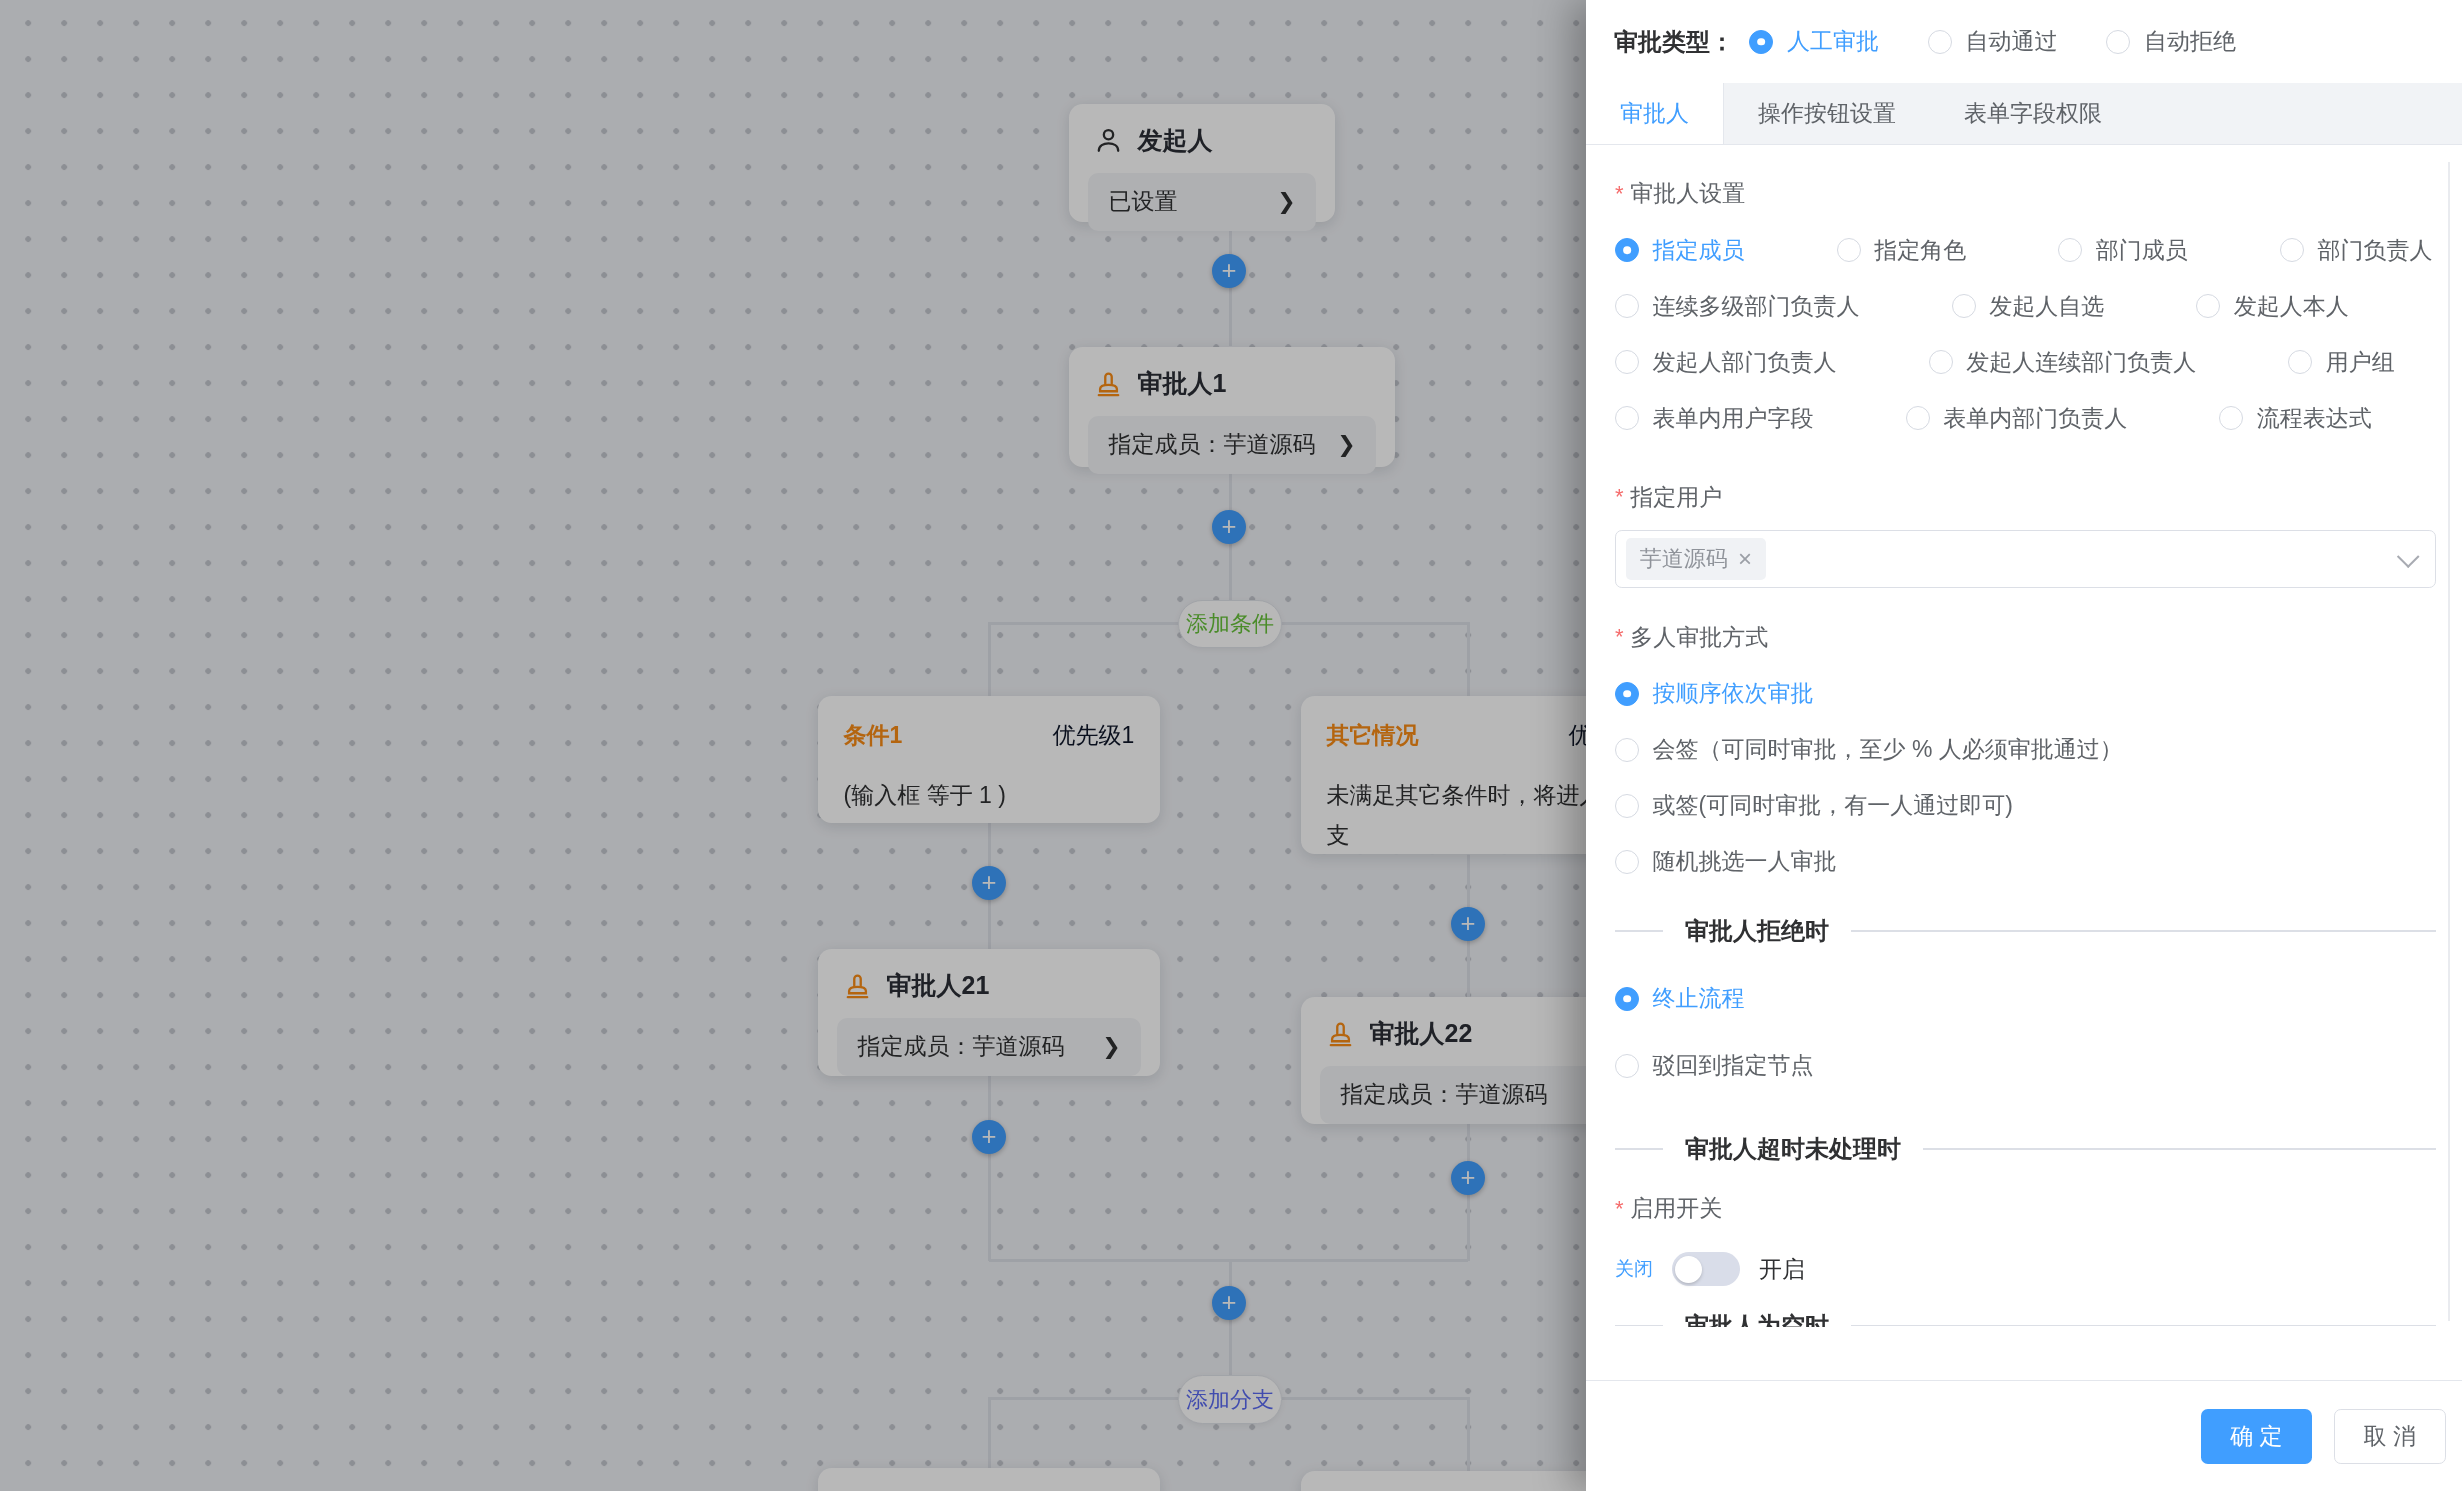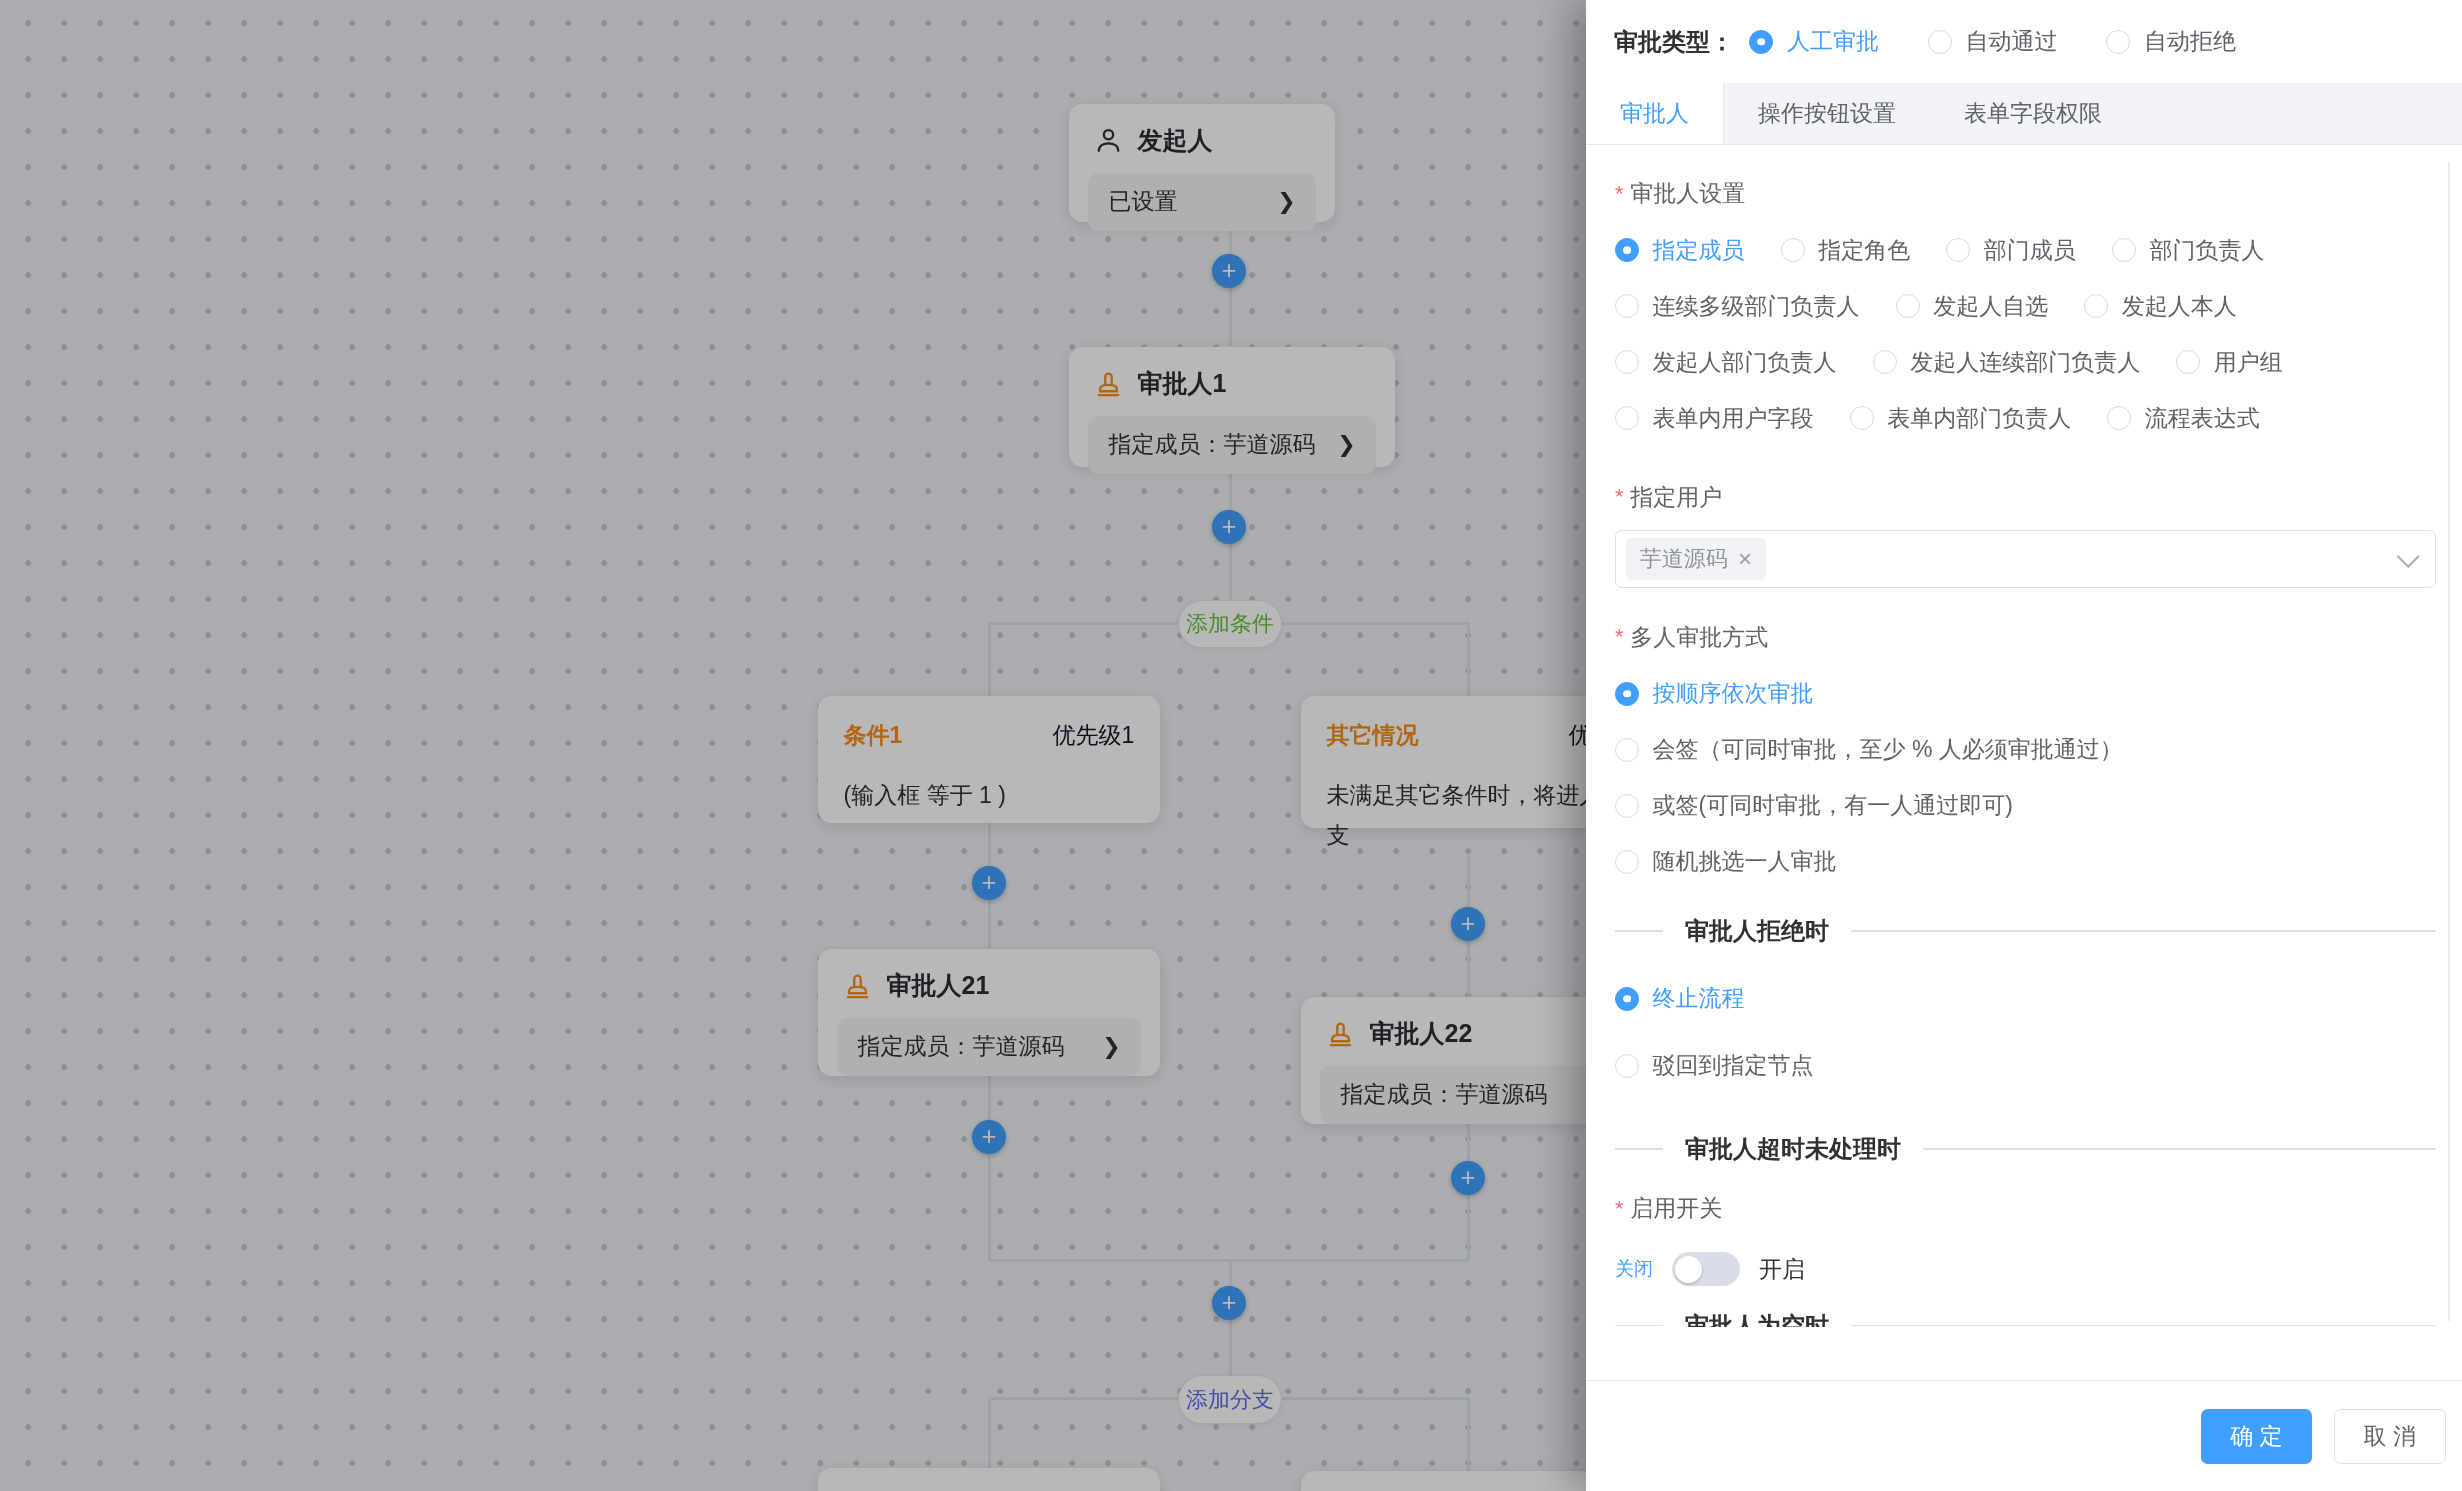--- a/index.html
+++ b/index.html
@@ -61,21 +61,21 @@
   .tab.active{background:#fff;color:#409eff;border-right:1.7px solid #e4e7ed;}
   .tab-fill{flex:1;}
 
   .dr-body{position:absolute;top:144px;left:0;width:876px;height:1183px;overflow:hidden;
            padding:0 25.6px 0 29px;box-sizing:border-box;}
   .edge-line{position:absolute;top:162px;right:12px;height:1159px;width:1.7px;background:#e9ebef;z-index:11;}
 
   .flabel{display:flex;align-items:center;gap:6.8px;font-size:23px;color:#5f6368;height:31px;}
   .req{color:#f56c6c;font-size:22px;}
 
-  .radio-row{display:flex;gap:36px;margin-bottom:25px;}
+  .radio-row{display:flex;gap:92px;margin-bottom:25px;}
   .radio-row:last-child{margin-bottom:0;}
   .vstack .radio{margin-bottom:25px;display:flex;}
   .vstack .radio:last-child{margin-bottom:6px;}
 
   .select{margin-top:17px;height:58px;border:1.7px solid #dcdfe6;border-radius:6.8px;
           display:flex;align-items:center;padding:0 22px 0 10.2px;box-sizing:border-box;}
   .tag{background:#f0f2f5;border-radius:5.1px;padding:6px 13.6px;font-size:22px;color:#8f939a;
        display:flex;align-items:center;gap:10.2px;}
   .tag .x{font-size:24px;color:#9b9fa6;}
   .chev-down{width:13.6px;height:13.6px;border-right:2.6px solid #a8abb2;border-bottom:2.6px solid #a8abb2;
@@ -159,21 +159,21 @@
     </div>
 
     <div class="node" style="left:818px;top:696px;width:342px;height:127px;">
       <div class="hd2">
         <span class="t-orange">条件1</span>
         <span class="prio">优先级1</span>
       </div>
       <div class="cond-body">(输入框 等于 1 )</div>
     </div>
 
-    <div class="node" style="left:1301px;top:696px;width:375px;height:132px;">
+    <div class="node" style="left:1301px;top:696px;width:375px;height:158px;">
       <div class="hd2">
         <span class="t-orange">其它情况</span>
         <span class="prio">优先级2</span>
       </div>
       <div class="cond-body">未满足其它条件时，将进入此分支</div>
     </div>
 
     <div class="node" style="left:818px;top:949px;width:342px;height:127px;">
       <div class="hd">
         <svg viewBox="0 0 24 24" fill="none" stroke="#fa8c16" stroke-width="1.8" stroke-linecap="round">

